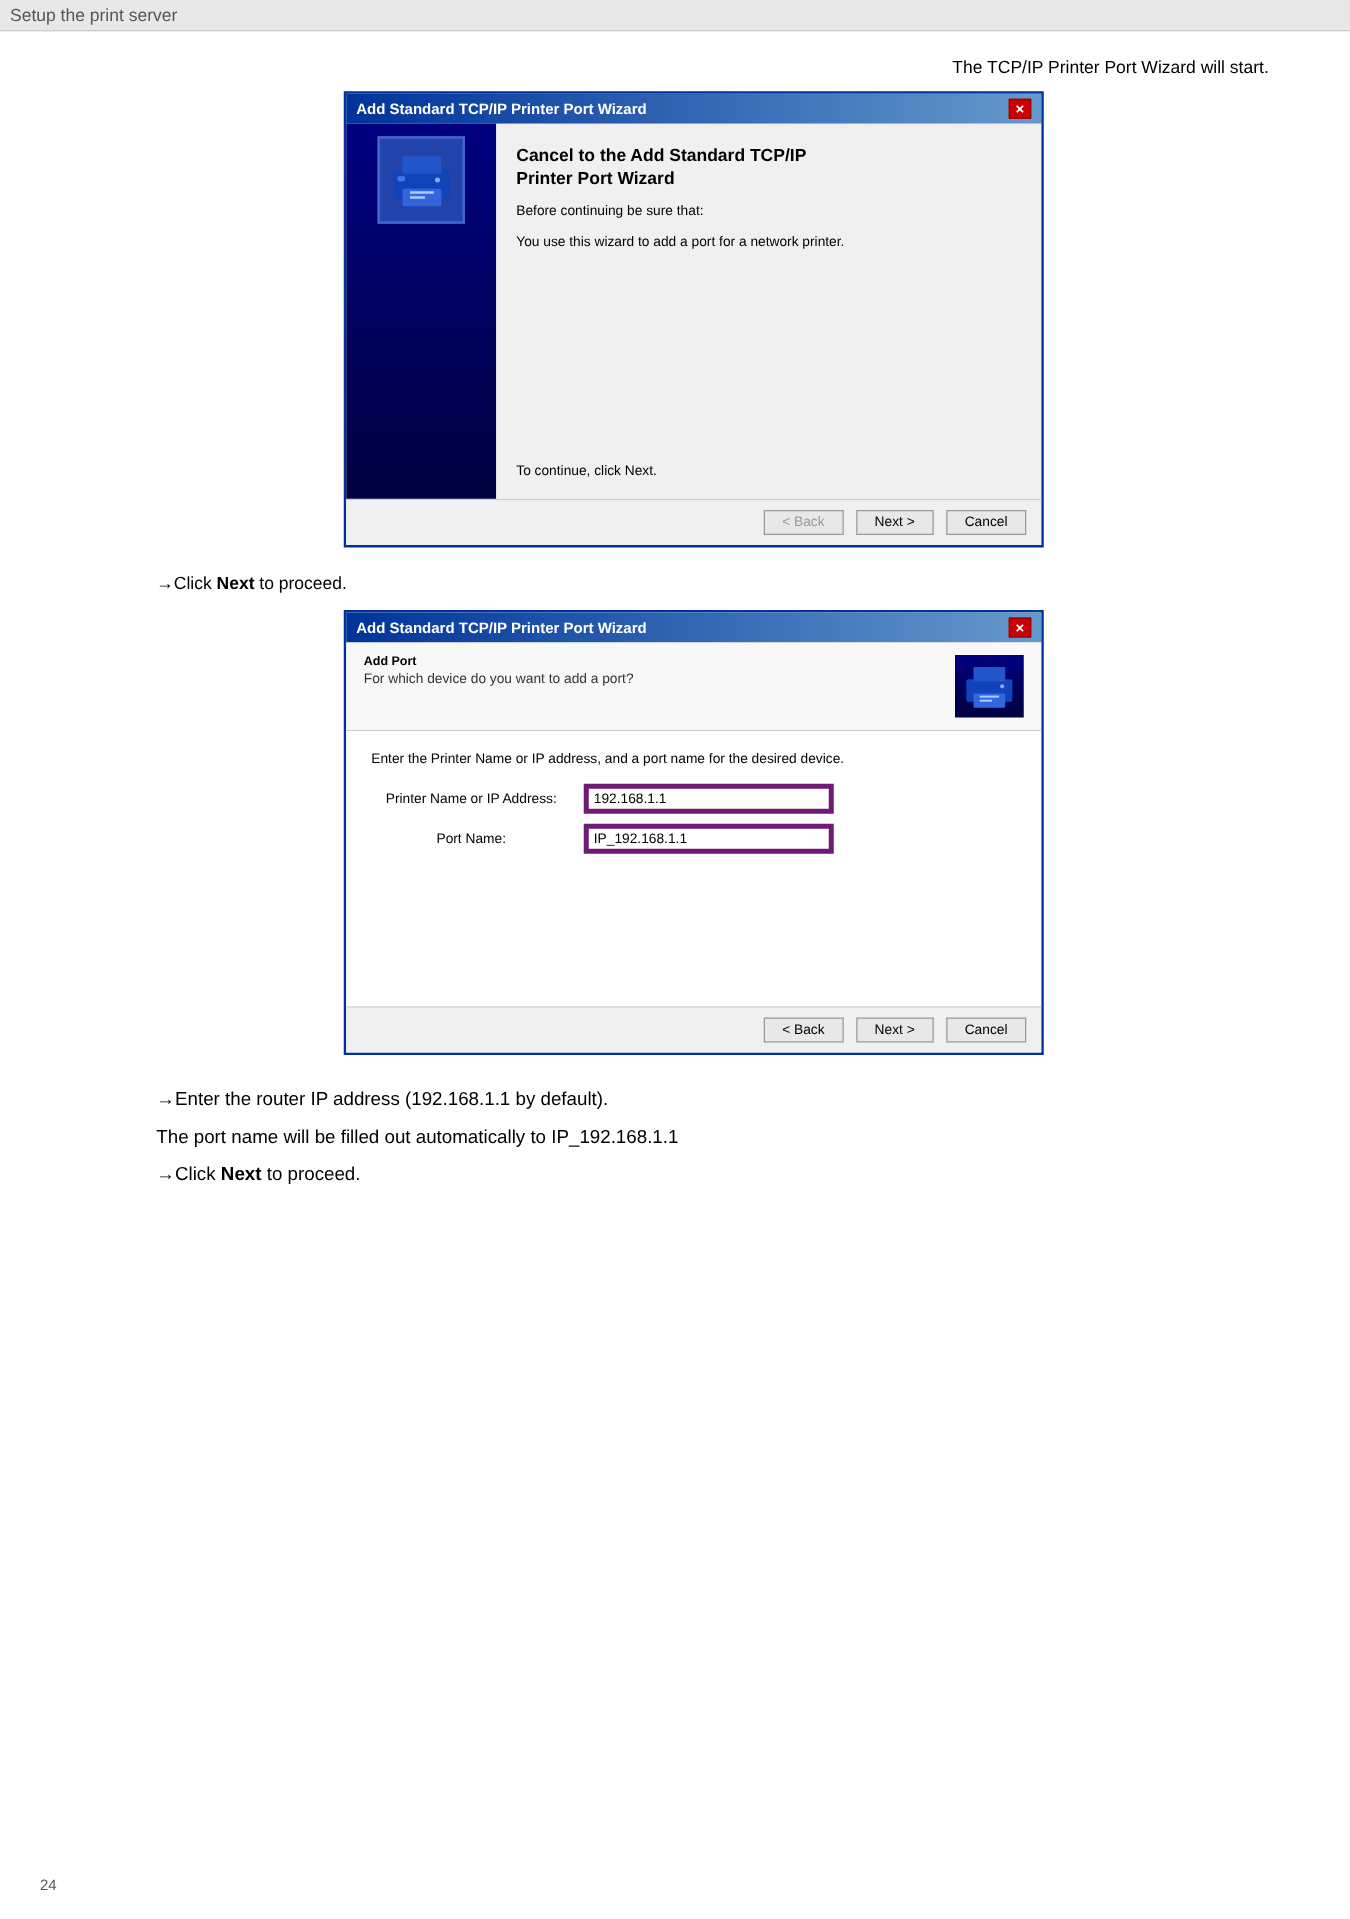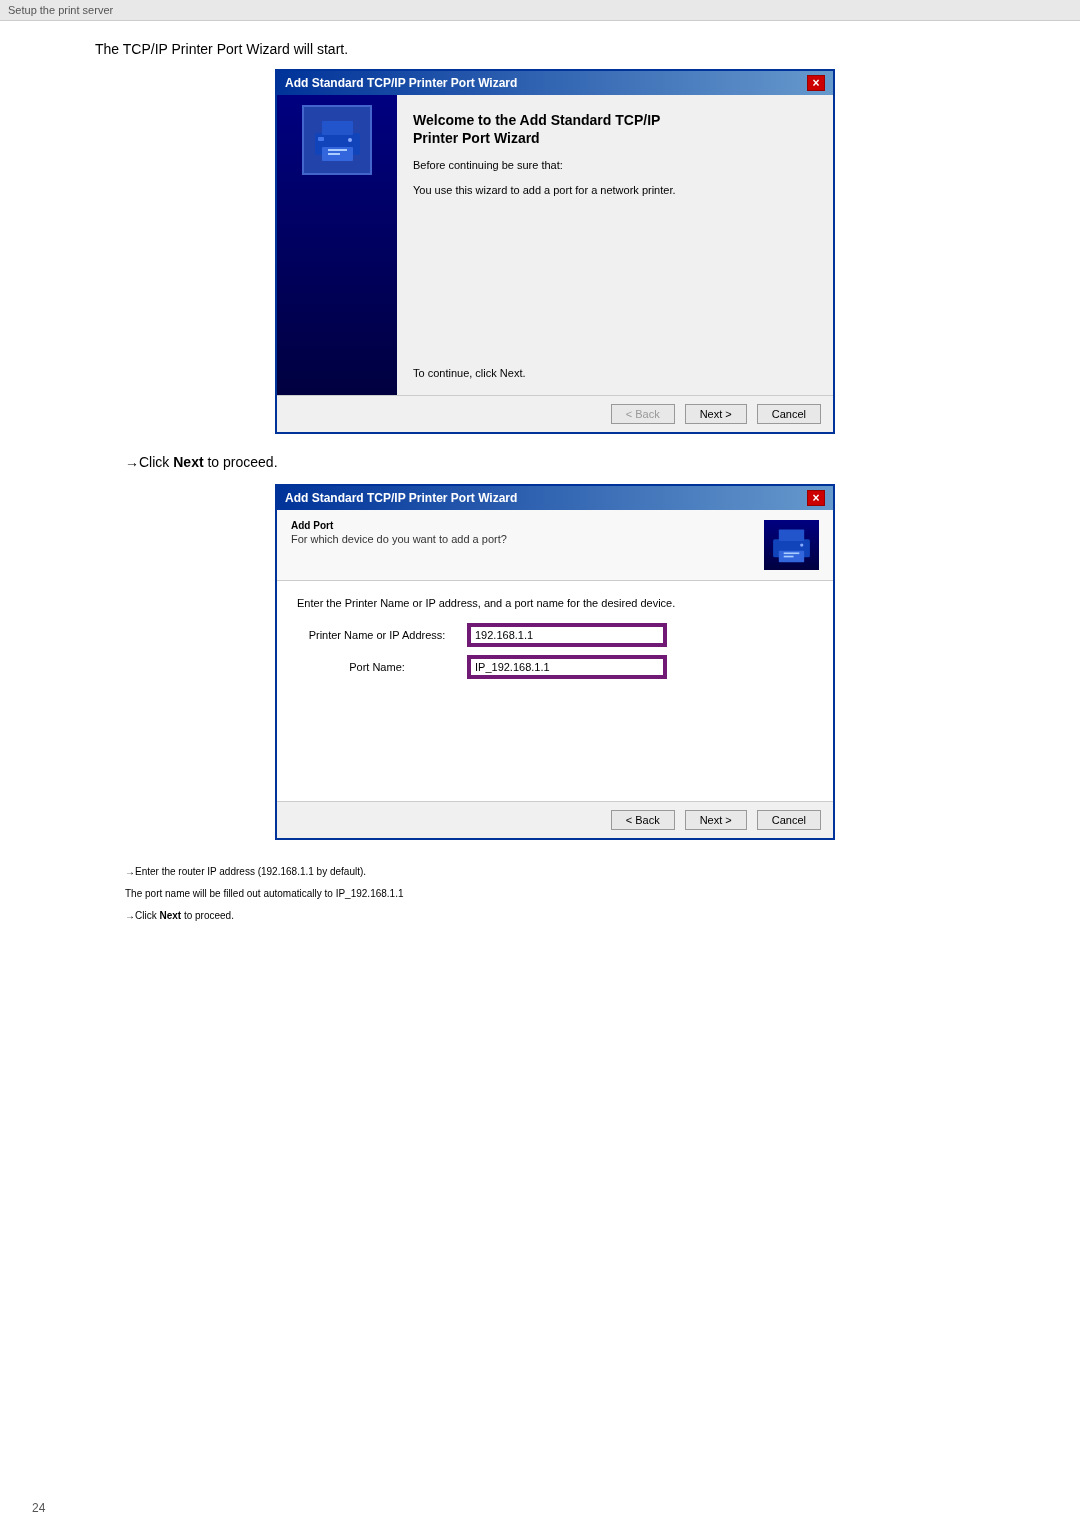--- a/index.html
+++ b/index.html
@@ -7,39 +7,39 @@
       width: 1080px;
       min-height: 1535px;
       background: #ffffff;
       font-family: Arial, sans-serif;
       font-size: 13px;
       color: #000;
       padding: 10px 20px;
     }
 
     .page-header {
-      font-size: 11px;
+      font-size: 14px;
       color: #555;
       background: #e8e8e8;
       padding: 4px 8px;
       margin-bottom: 20px;
       border-bottom: 1px solid #ccc;
       margin-left: -20px;
       margin-right: -20px;
       margin-top: -10px;
     }
 
     .main-content {
       margin: 0 auto;
       max-width: 950px;
       padding-left: 30px;
     }
 
     .intro-text {
-      text-align: left;
+      text-align: right;
       font-size: 14px;
       margin-bottom: 12px;
       color: #000;
     }
 
     
     .wizard-dialog {
       border: 2px solid #003399;
       background: #fff;
       width: 560px;
@@ -243,21 +243,21 @@
       font-size: 11px;
       background: #fff;
     }
 
     .bottom-text-section {
       margin-top: 24px;
       padding-left: 30px;
     }
 
     .bottom-line {
-      font-size: 10px;
+      font-size: 15px;
       margin-bottom: 6px;
       color: #000;
       line-height: 1.6;
     }
 
     .page-number {
       position: absolute;
       bottom: 20px;
       left: 32px;
       font-size: 12px;
@@ -299,21 +299,21 @@
             <rect x="12" y="34" width="31" height="14" fill="#3366dd" rx="1"></rect>
             <rect x="18" y="36" width="19" height="2" fill="#aaccff"></rect>
             <rect x="18" y="40" width="12" height="2" fill="#aaccff"></rect>
             <circle cx="40" cy="27" r="2" fill="#88aaff"></circle>
             <rect x="8" y="24" width="6" height="4" fill="#4477ee" rx="1"></rect>
           </svg>
         </div>
       </div>
       <div class="wizard-right-panel">
         <div class="wizard-title-main">
-          <span>Welcome to the Add Standard TCP/IP</span><br>
+          <span>Cancel to the Add Standard TCP/IP</span><br>
           <span>Printer Port Wizard</span>
         </div>
         <div class="wizard-description">Before continuing be sure that:</div>
         <div class="wizard-description">You use this wizard to add a port for a network printer.</div>
         <div class="wizard-continue-text">To continue, click Next.</div>
       </div>
     </div>
     <div class="wizard-footer">
       <button class="wizard-btn" disabled="">&lt; Back</button>
       <button class="wizard-btn">Next &gt;</button>

